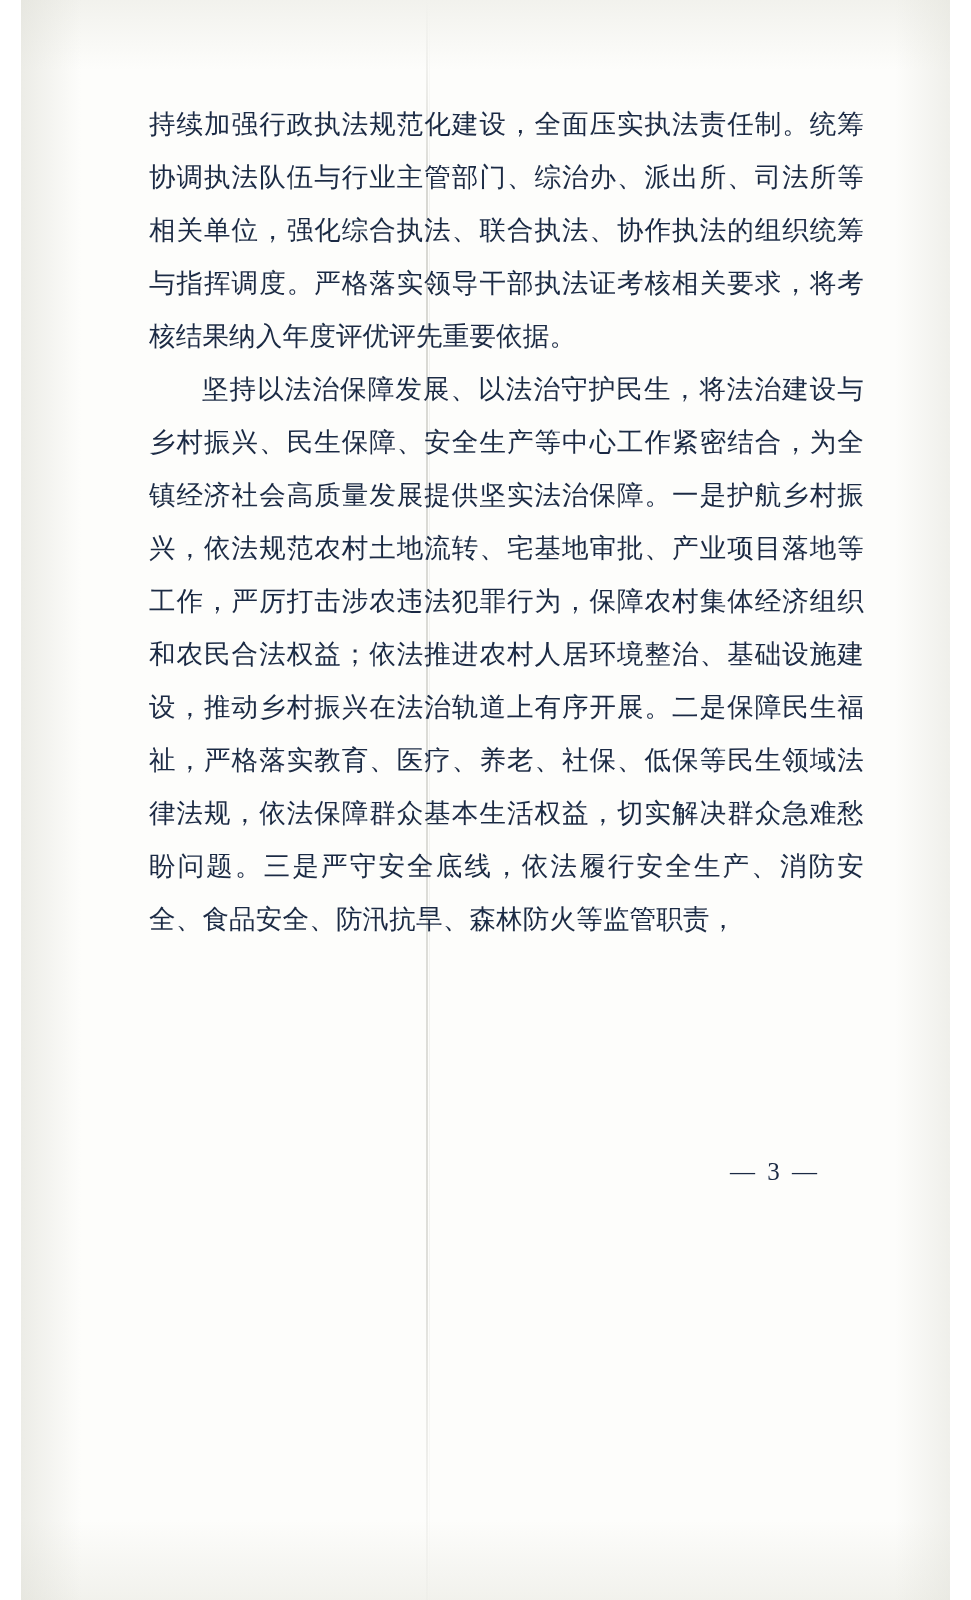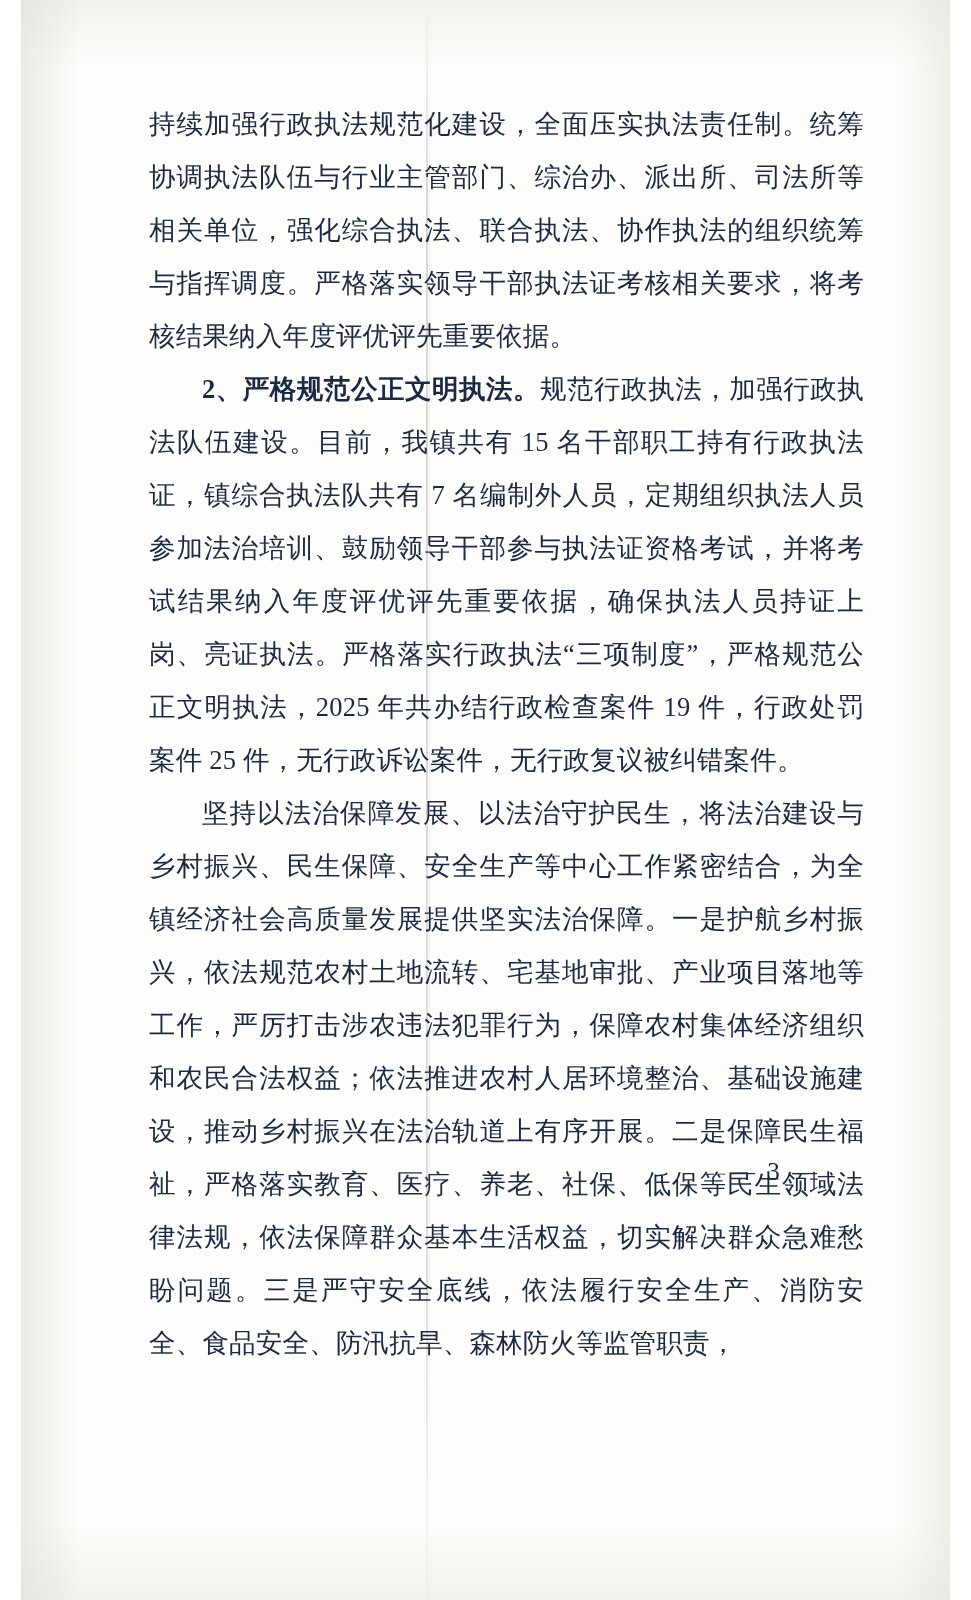--- a/index.html
+++ b/index.html
@@ -77,23 +77,20 @@
 
 <div class="page">
   <div class="scan-tint"></div>
   <div class="fold f1"></div>
   <div class="fold f2"></div>
 
   <div class="content">
 
     <p class="para">持续加强行政执法规范化建设，全面压实执法责任制。统筹协调执法队伍与行业主管部门、综治办、派出所、司法所等相关单位，强化综合执法、联合执法、协作执法的组织统筹与指挥调度。严格落实领导干部执法证考核相关要求，将考核结果纳入年度评优评先重要依据。</p>
 
-    <p class="para indent">
-      <span class="bold">2、严格规范公正文明执法。</span><span>规范行政执法，加强行政执法队伍建设。目前，我镇共有 15 名干部职工持有行政执法证，镇综合执法队共有 7 名编制外人员，定期组织执法人员参加法治培训、鼓励领导干部参与执法证资格考试，并将考试结果纳入年度评优评先重要依据，确保执法人员持证上岗、亮证执法。严格落实行政执法“三项制度”，严格规范公正文明执法，2025 年共办结行政检查案件 19 件，行政处罚案件 25 件，无行政诉讼案件，无行政复议被纠错案件。</span>
-    </p>
 
 
     <p class="para indent">坚持以法治保障发展、以法治守护民生，将法治建设与乡村振兴、民生保障、安全生产等中心工作紧密结合，为全镇经济社会高质量发展提供坚实法治保障。一是护航乡村振兴，依法规范农村土地流转、宅基地审批、产业项目落地等工作，严厉打击涉农违法犯罪行为，保障农村集体经济组织和农民合法权益；依法推进农村人居环境整治、基础设施建设，推动乡村振兴在法治轨道上有序开展。二是保障民生福祉，严格落实教育、医疗、养老、社保、低保等民生领域法律法规，依法保障群众基本生活权益，切实解决群众急难愁盼问题。三是严守安全底线，依法履行安全生产、消防安全、食品安全、防汛抗旱、森林防火等监管职责，</p>
 
   </div>
 
   <div class="page-number">— 3 —</div>
 </div>
 
 </body></html>

